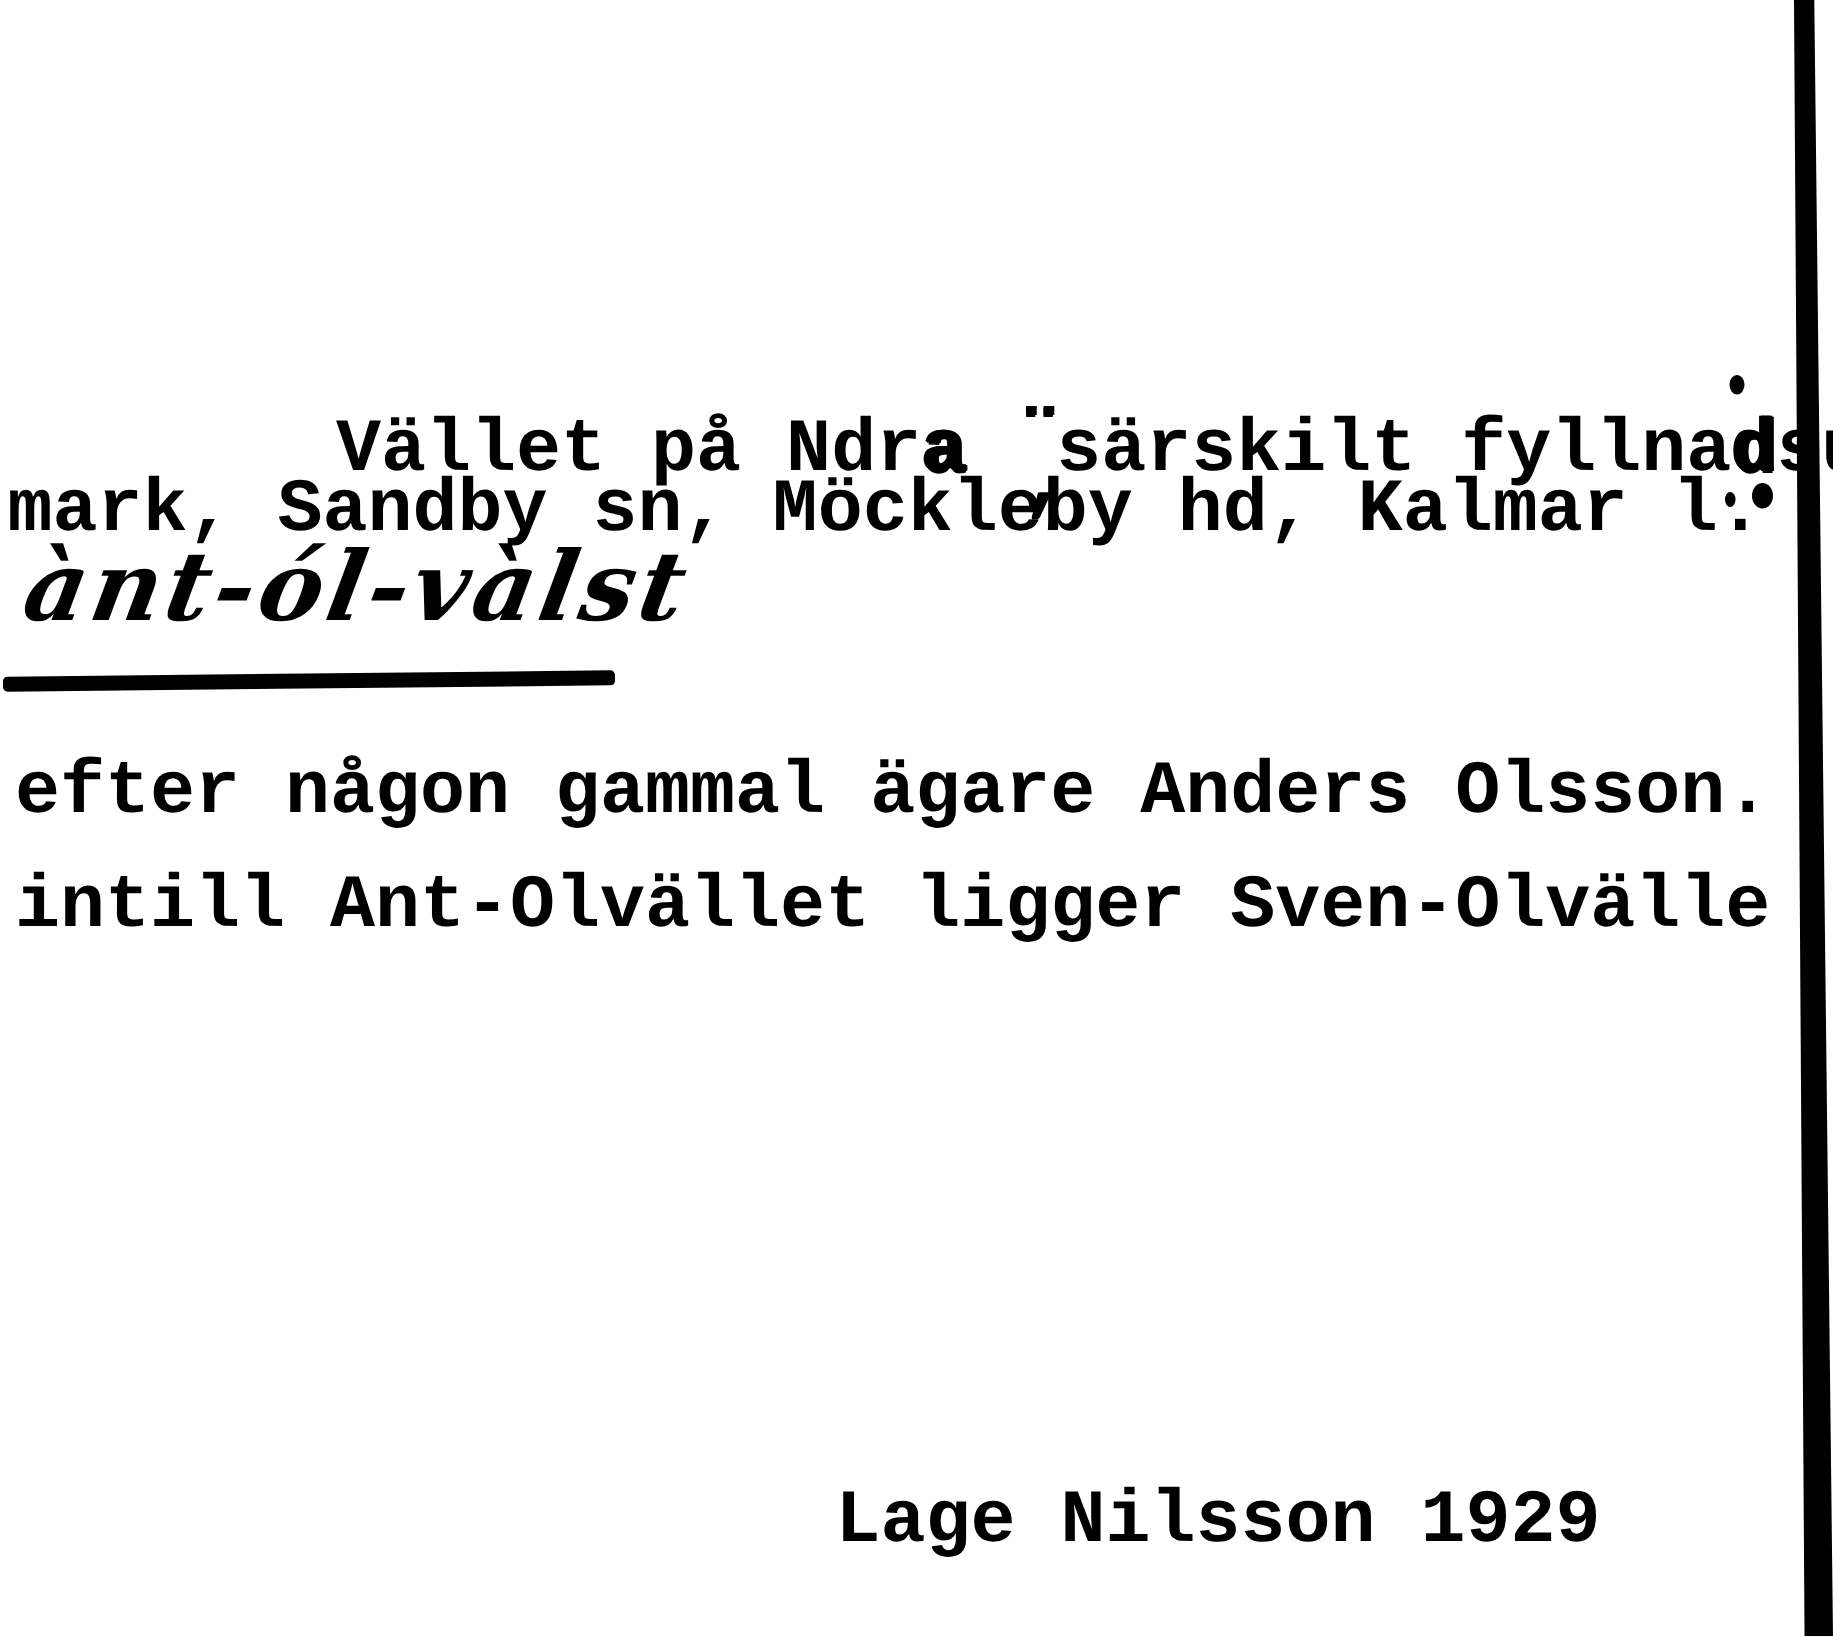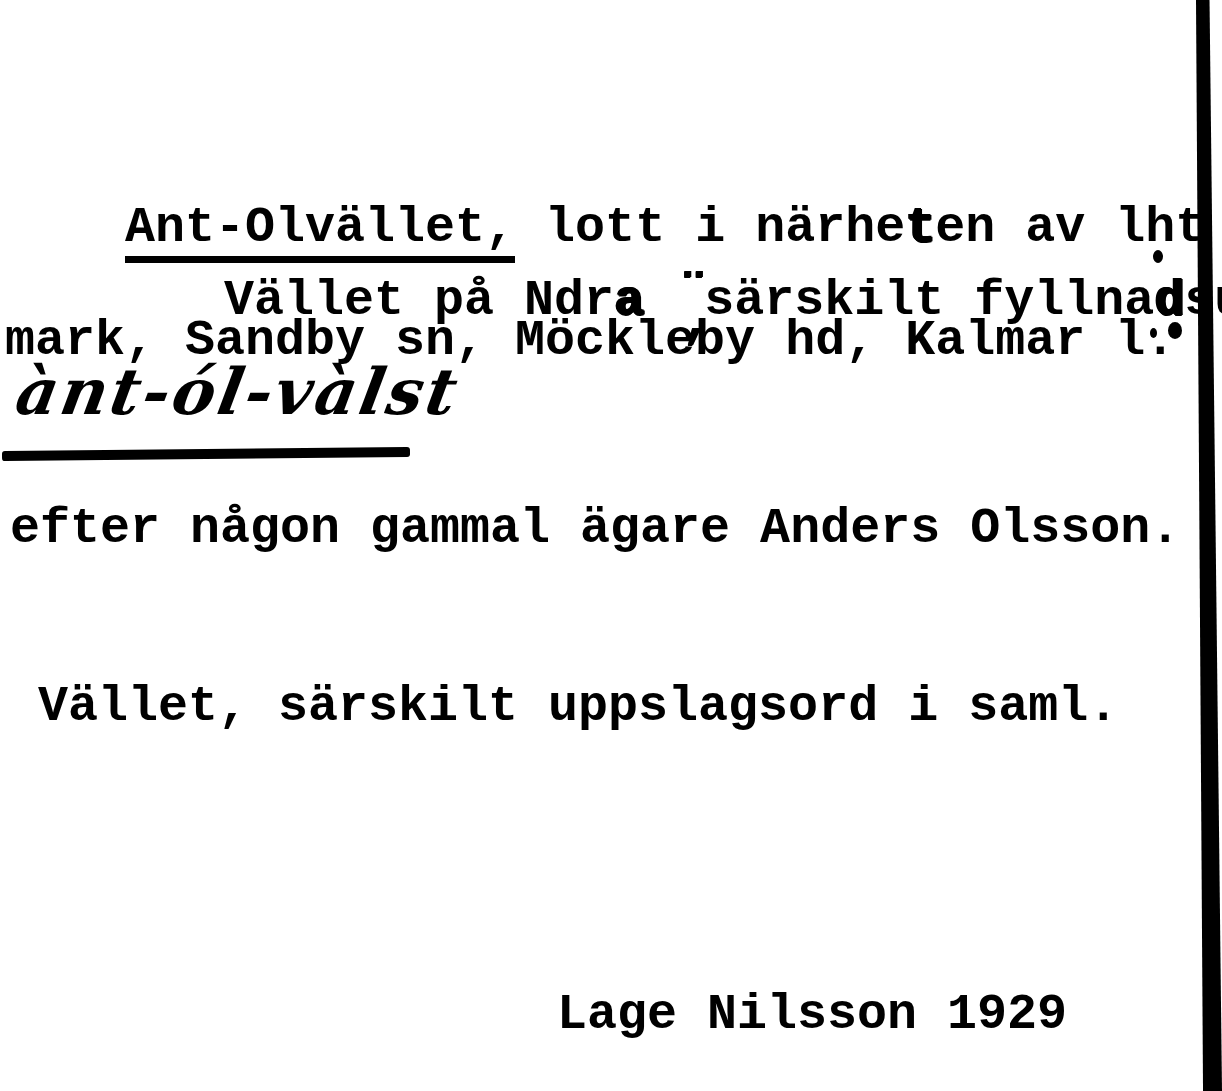--- a/index.html
+++ b/index.html
@@ -99,37 +99,34 @@
   }
   .speck-1 { left: 1153px; top: 250px; width: 10px; height: 13px; }
   .speck-2 { left: 1150px; top: 328px; width: 7px;  height: 10px; }
   .speck-3 { left: 1168px; top: 322px; width: 14px; height: 17px; }
 </style>
 </head>
 <body>
 
 <div class="page">
 
-  <div class="tline" style="left:5px; top:153px;">
-    <span class="headword">Ant-Olvället,</span><span> lott i närhe</span><span class="ov">t</span><span>en av lht</span>
-  </div>
 
   <div class="tline" style="left:104px; top:226px;">
     <span>Vället på Ndr</span><span class="ov">a</span><span> </span><span class="broken-o"><span class="bo-top">¨</span><span class="bo-bot">,</span></span><span>särskilt fyllna</span><span class="ov">d</span><span>sut-</span>
   </div>
 
   <div class="tline" style="left:5px; top:296px;margin-top:20px;">mark, Sandby sn, Möckleby hd, Kalmar l.</div>
 
   <div class="dialect">ànt-ól-vàlst</div>
   <div class="dialect-underline"></div>
 
   <div class="tline" style="left:10px; top:504px;">efter någon gammal ägare Anders Olsson.</div>
 
+  <div class="tline" style="left:10px; top:580px;">intill Ant-Olvället ligger Sven-Olvälle</div>
 
-  <div class="tline" style="left:38px; top:682px;">Vället, särskilt uppslagsord i saml.</div>
 
   <div class="tline" style="left:557px; top:954px;margin-top:36px;">Lage Nilsson 1929</div>
 
   <div class="scan-edge"></div>
   <div class="speck speck-1"></div>
   <div class="speck speck-2"></div>
   <div class="speck speck-3"></div>
 
 </div>
 

